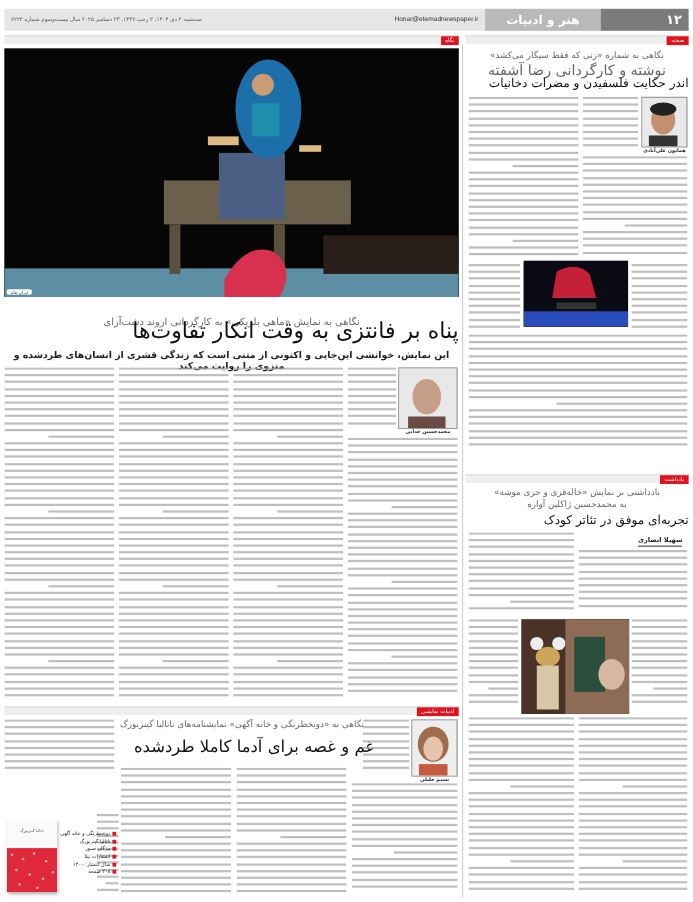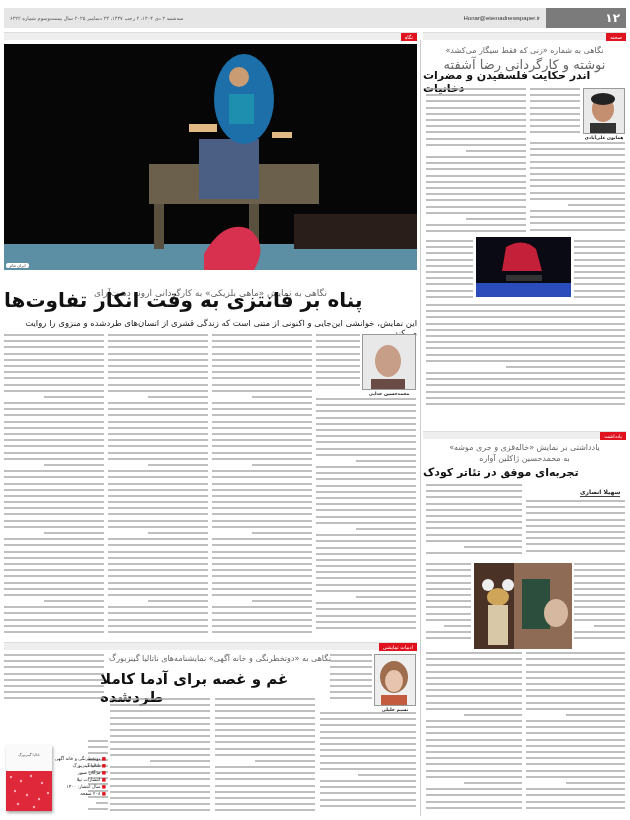--- a/index.html
+++ b/index.html
@@ -7,40 +7,41 @@
 .topbar{position:absolute;top:8px;left:4px;width:622px;height:20px;display:flex;direction:ltr}
 .tb-left{flex:1;background:#e6e6e6;display:flex;align-items:center;justify-content:space-between;padding:0 6px;font-size:5px;color:#555}
 .tb-email{font-size:6px;color:#333;font-family:"Liberation Sans",sans-serif}
 .tb-sec{width:105px;background:#b9b9b9;color:#fff;font-size:11px;font-weight:bold;display:flex;align-items:center;justify-content:center}
 .tb-num{width:80px;background:#7b7b7b;color:#fff;font-size:12px;font-weight:bold;display:flex;align-items:center;justify-content:flex-end;padding-right:6px}
 .secbar{position:absolute;height:8px;background:#eee;border-top:1px solid #ddd}
 .sectag{position:absolute;right:0;top:0;height:8px;background:#e0121e;color:#fff;font-size:5px;padding:0 4px;display:flex;align-items:center}
 .photo{position:absolute;background:#060606;overflow:hidden}
 .credit{position:absolute;left:2px;bottom:2px;background:#fff;color:#333;font-size:4px;padding:0 3px;border-radius:2px}
 .kicker{position:absolute;text-align:center;color:#666;font-size:9px}
-.headline{position:absolute;text-align:left;font-weight:bold;color:#111}
-.sub{position:absolute;font-weight:normal;color:#222}
+.headline{position:absolute;text-align:right;font-weight:normal;color:#111}
+.sub{position:absolute;text-align:center;font-weight:bold;color:#222}
 .col{position:absolute;overflow:hidden}
 .line{height:2px;background:#aaa;margin-bottom:4.2px;opacity:.75}
 .portrait{position:absolute;border:1px solid #999;background:#ddd;overflow:hidden}
 .pname{position:absolute;font-size:4.5px;font-weight:bold;text-align:center;color:#222}
 .author{position:absolute;font-size:6px;font-weight:bold;color:#222;border-bottom:1px solid #444;padding-bottom:1px}
 .vdiv{position:absolute;width:1px;background:#ccc}
 .book{position:absolute;background:#fff;box-shadow:1px 2px 3px rgba(0,0,0,.35);overflow:hidden}
 .bookinfo{position:absolute;font-size:4.5px;color:#222;line-height:7px}
 .bookinfo div::before{content:"■ ";color:#e0121e}
 </style>
 </head>
 <body>
 
 <div class="topbar">
   <div class="tb-left">
     <span style="direction:rtl">سه‌شنبه ۲ دی ۱۴۰۴، ۲ رجب ۱۴۴۷، ۲۳ دسامبر ۲۰۲۵ سال بیست‌وسوم شماره ۶۲۲۲</span>
     <span class="tb-email">Honar@etemadnewspaper.ir</span>
   </div>
+  <div class="tb-sec">هنر و ادبیات</div>
   <div class="tb-num">۱۲</div>
 </div>
 
 <div class="secbar" style="top:32px;left:4px;width:413px">
   <span class="sectag">نگاه</span>
 </div>
 
 <div class="secbar" style="top:32px;left:423px;width:203px">
   <span class="sectag">صحنه</span>
 </div>

